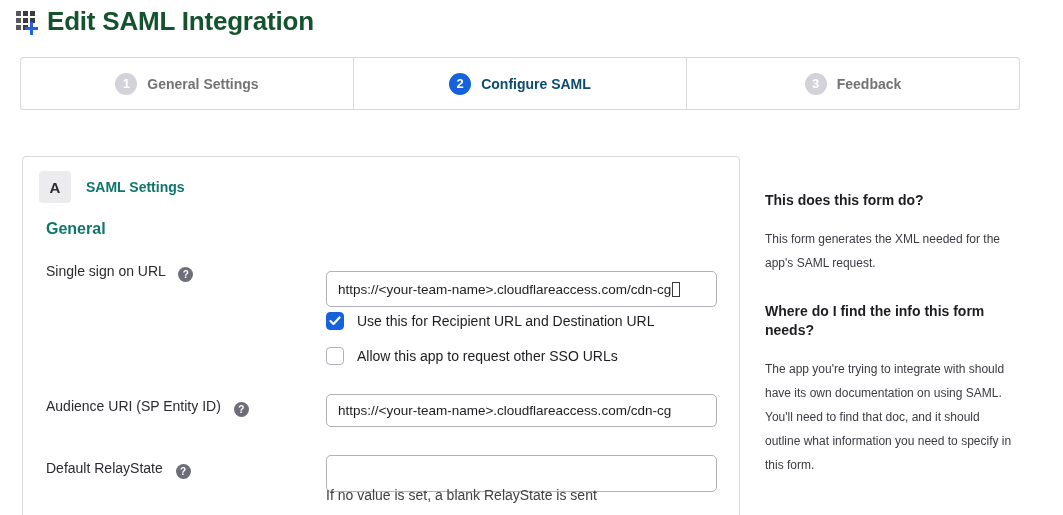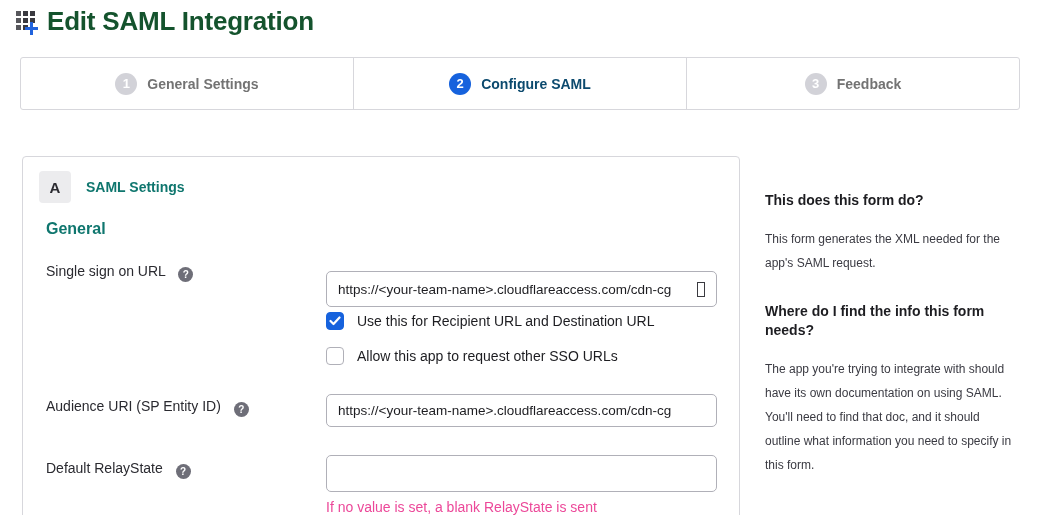--- a/index.html
+++ b/index.html
@@ -66,38 +66,37 @@
     color: #ffffff; font-size: 10px; font-weight: bold;
     margin-left: 9px; vertical-align: -2px; cursor: pointer;
   }
 
   .textbox {
     position: absolute; left: 303px; width: 391px;
     border: 1px solid #b0b0b8; border-radius: 5px; background: #fff;
     display: flex; align-items: center; padding: 0 11px;
     font-size: 13.5px; color: #1d1d21; white-space: nowrap; overflow: hidden;
     cursor: text;
-    justify-content: space-between;
   }
   .cursor-box {
     display: inline-block; width: 8px; height: 15px;
     border: 1.5px solid #3a3a40; margin-left: 1px; flex: 0 0 auto;
   }
 
   .check-row { position: absolute; left: 303px; display: flex; align-items: center; cursor: pointer; }
   .checkbox {
     width: 18px; height: 18px; border-radius: 4px; flex: 0 0 auto;
     border: 1px solid #b0b0b8; background: #fff;
     display: inline-flex; align-items: center; justify-content: center;
   }
   .checkbox.checked { background: #1662dd; border-color: #1662dd; }
   .checkbox svg { display: block; }
   .check-label { margin-left: 13px; font-size: 14px; color: #1d1d21; }
 
-  .hint { position: absolute; left: 303px; top: 342px; font-size: 14px; color: #ec4899; }
+  .hint { position: absolute; left: 303px; top: 330px; font-size: 14px; color: #404040; }
 
   
   .help-sidebar { position: absolute; left: 765px; top: 191px; width: 248px; }
   .help-sidebar h3 { margin: 0 0 17px 0; font-size: 14px; font-weight: bold; line-height: 19px; color: #1d1d21; }
   .help-sidebar p { margin: 0 0 27px 0; font-size: 12px; line-height: 24px; color: #3a3a42; }
 </style>
 </head>
 <body>
 
 <header class="page-header">

